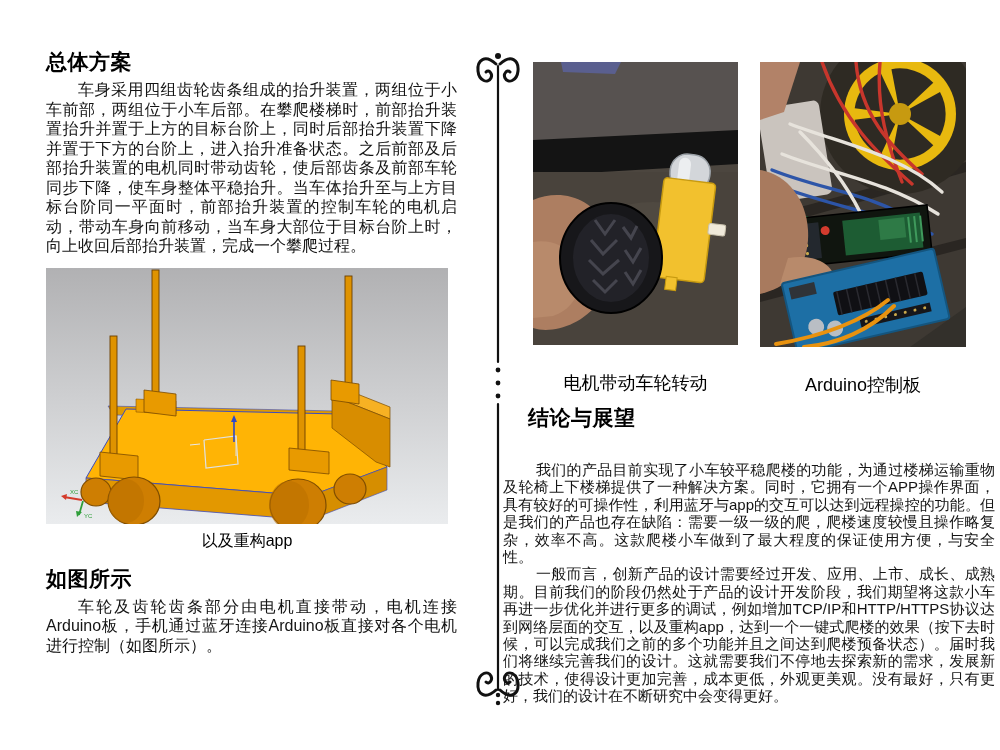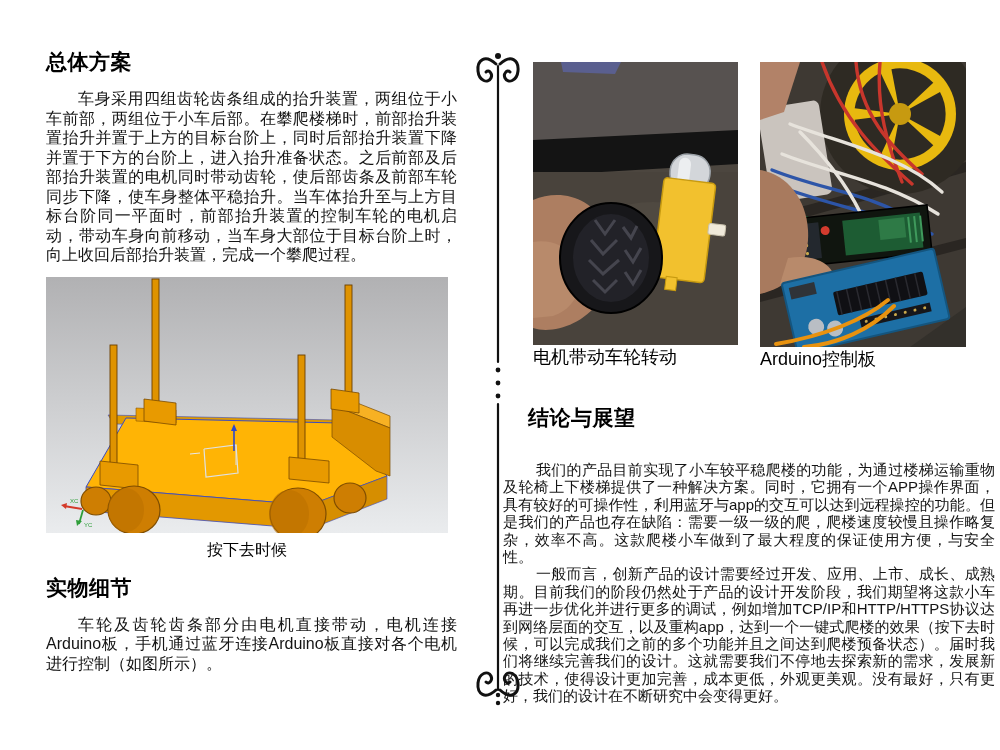--- a/index.html
+++ b/index.html
@@ -7,34 +7,34 @@
   .page {
     position: relative; width: 1000px; height: 728px; overflow: hidden;
     background: #ffffff; color: #111;
     font-family: "Liberation Sans", "DejaVu Sans", sans-serif;
   }
   h2.sec { font-size: 21px; font-weight: bold; color: #000; letter-spacing: .5px; }
   p.body { text-align: justify; color: #141414; }
 
   
   .left-col { position: absolute; left: 46px; top: 48px; width: 411px; }
-  .left-col p.body { font-size: 16px; line-height: 19.5px; text-indent: 2em; margin-top: 13px; }
+  .left-col p.body { font-size: 16px; line-height: 19.5px; text-indent: 2em; margin-top: 4px; }
   .cad-figure { margin-top: 12px; width: 402px; }
   .cad-img { width: 402px; height: 256px; display: block; }
   .cad-figure figcaption { text-align: center; font-size: 16px; margin-top: 7px; color: #000; }
   .sec2 { margin-top: 13px; }
 
   
   .divider { position: absolute; left: 475px; top: 44px; width: 46px; height: 665px; }
 
   
   .photos { position: absolute; left: 533px; top: 62px; display: flex; gap: 22px; }
   .photos figure { display: block; }
   .photo-img { display: block; }
-  .photos figcaption { font-size: 18px; margin-top: 0; color: #000; }
+  .photos figcaption { text-align: center; font-size: 18px; margin-top: 26px; color: #000; }
   .conclusion { position: absolute; left: 503px; top: 404px; width: 492px; }
   .conclusion h2.sec { margin-left: 25px; }
   .conclusion p.body { font-size: 15px; line-height: 17.4px; text-indent: 2.2em; }
   .conclusion p.first { margin-top: 29px; }
 </style>
 </head>
 <body>
 
 <div class="page">
 
@@ -93,24 +93,24 @@
         <ellipse cx="80" cy="233" rx="18" ry="22" fill="#b96f00" opacity="0.55"></ellipse>
         <ellipse cx="243" cy="237" rx="20" ry="24" fill="#b96f00" opacity="0.55"></ellipse>
 
         <line x1="18" y1="229" x2="36" y2="232" stroke="#d43a2a" stroke-width="1.8"></line>
         <polygon points="15,228 21,226 20,232" fill="#d43a2a"></polygon>
         <line x1="37" y1="233" x2="33" y2="247" stroke="#2f9e3a" stroke-width="1.8"></line>
         <polygon points="31,249 36,244 30,243" fill="#2f9e3a"></polygon>
         <text x="24" y="226" font-size="6" fill="#2f9e3a">XC</text>
         <text x="38" y="250" font-size="6" fill="#2f9e3a">YC</text>
       </svg>
-      <figcaption>按下去时候</figcaption>
+      <figcaption>以及重构app</figcaption>
     </figure>
 
-    <h2 class="sec sec2">实物细节</h2>
+    <h2 class="sec sec2">如图所示</h2>
     <p class="body">车轮及齿轮齿条部分由电机直接带动，电机连接Arduino板，手机通过蓝牙连接Arduino板直接对各个电机进行控制（如图所示）。</p>
   </div>
 
   <svg class="divider" viewBox="0 0 46 665" xmlns="http://www.w3.org/2000/svg">
     <g stroke="#111" fill="none" stroke-linecap="round">
 
       <circle cx="23" cy="12" r="3" fill="#111" stroke="none"></circle>
       <g>
         <path d="M21,20 C10,10 2,16 3,27 C4,37 13,40 16,34 C18,30 14,25 11,28" stroke-width="3"></path>
         <path d="M21,20 C10,10 2,16 3,27 C4,37 13,40 16,34 C18,30 14,25 11,28" stroke-width="3" transform="translate(46,0) scale(-1,1)"></path>

